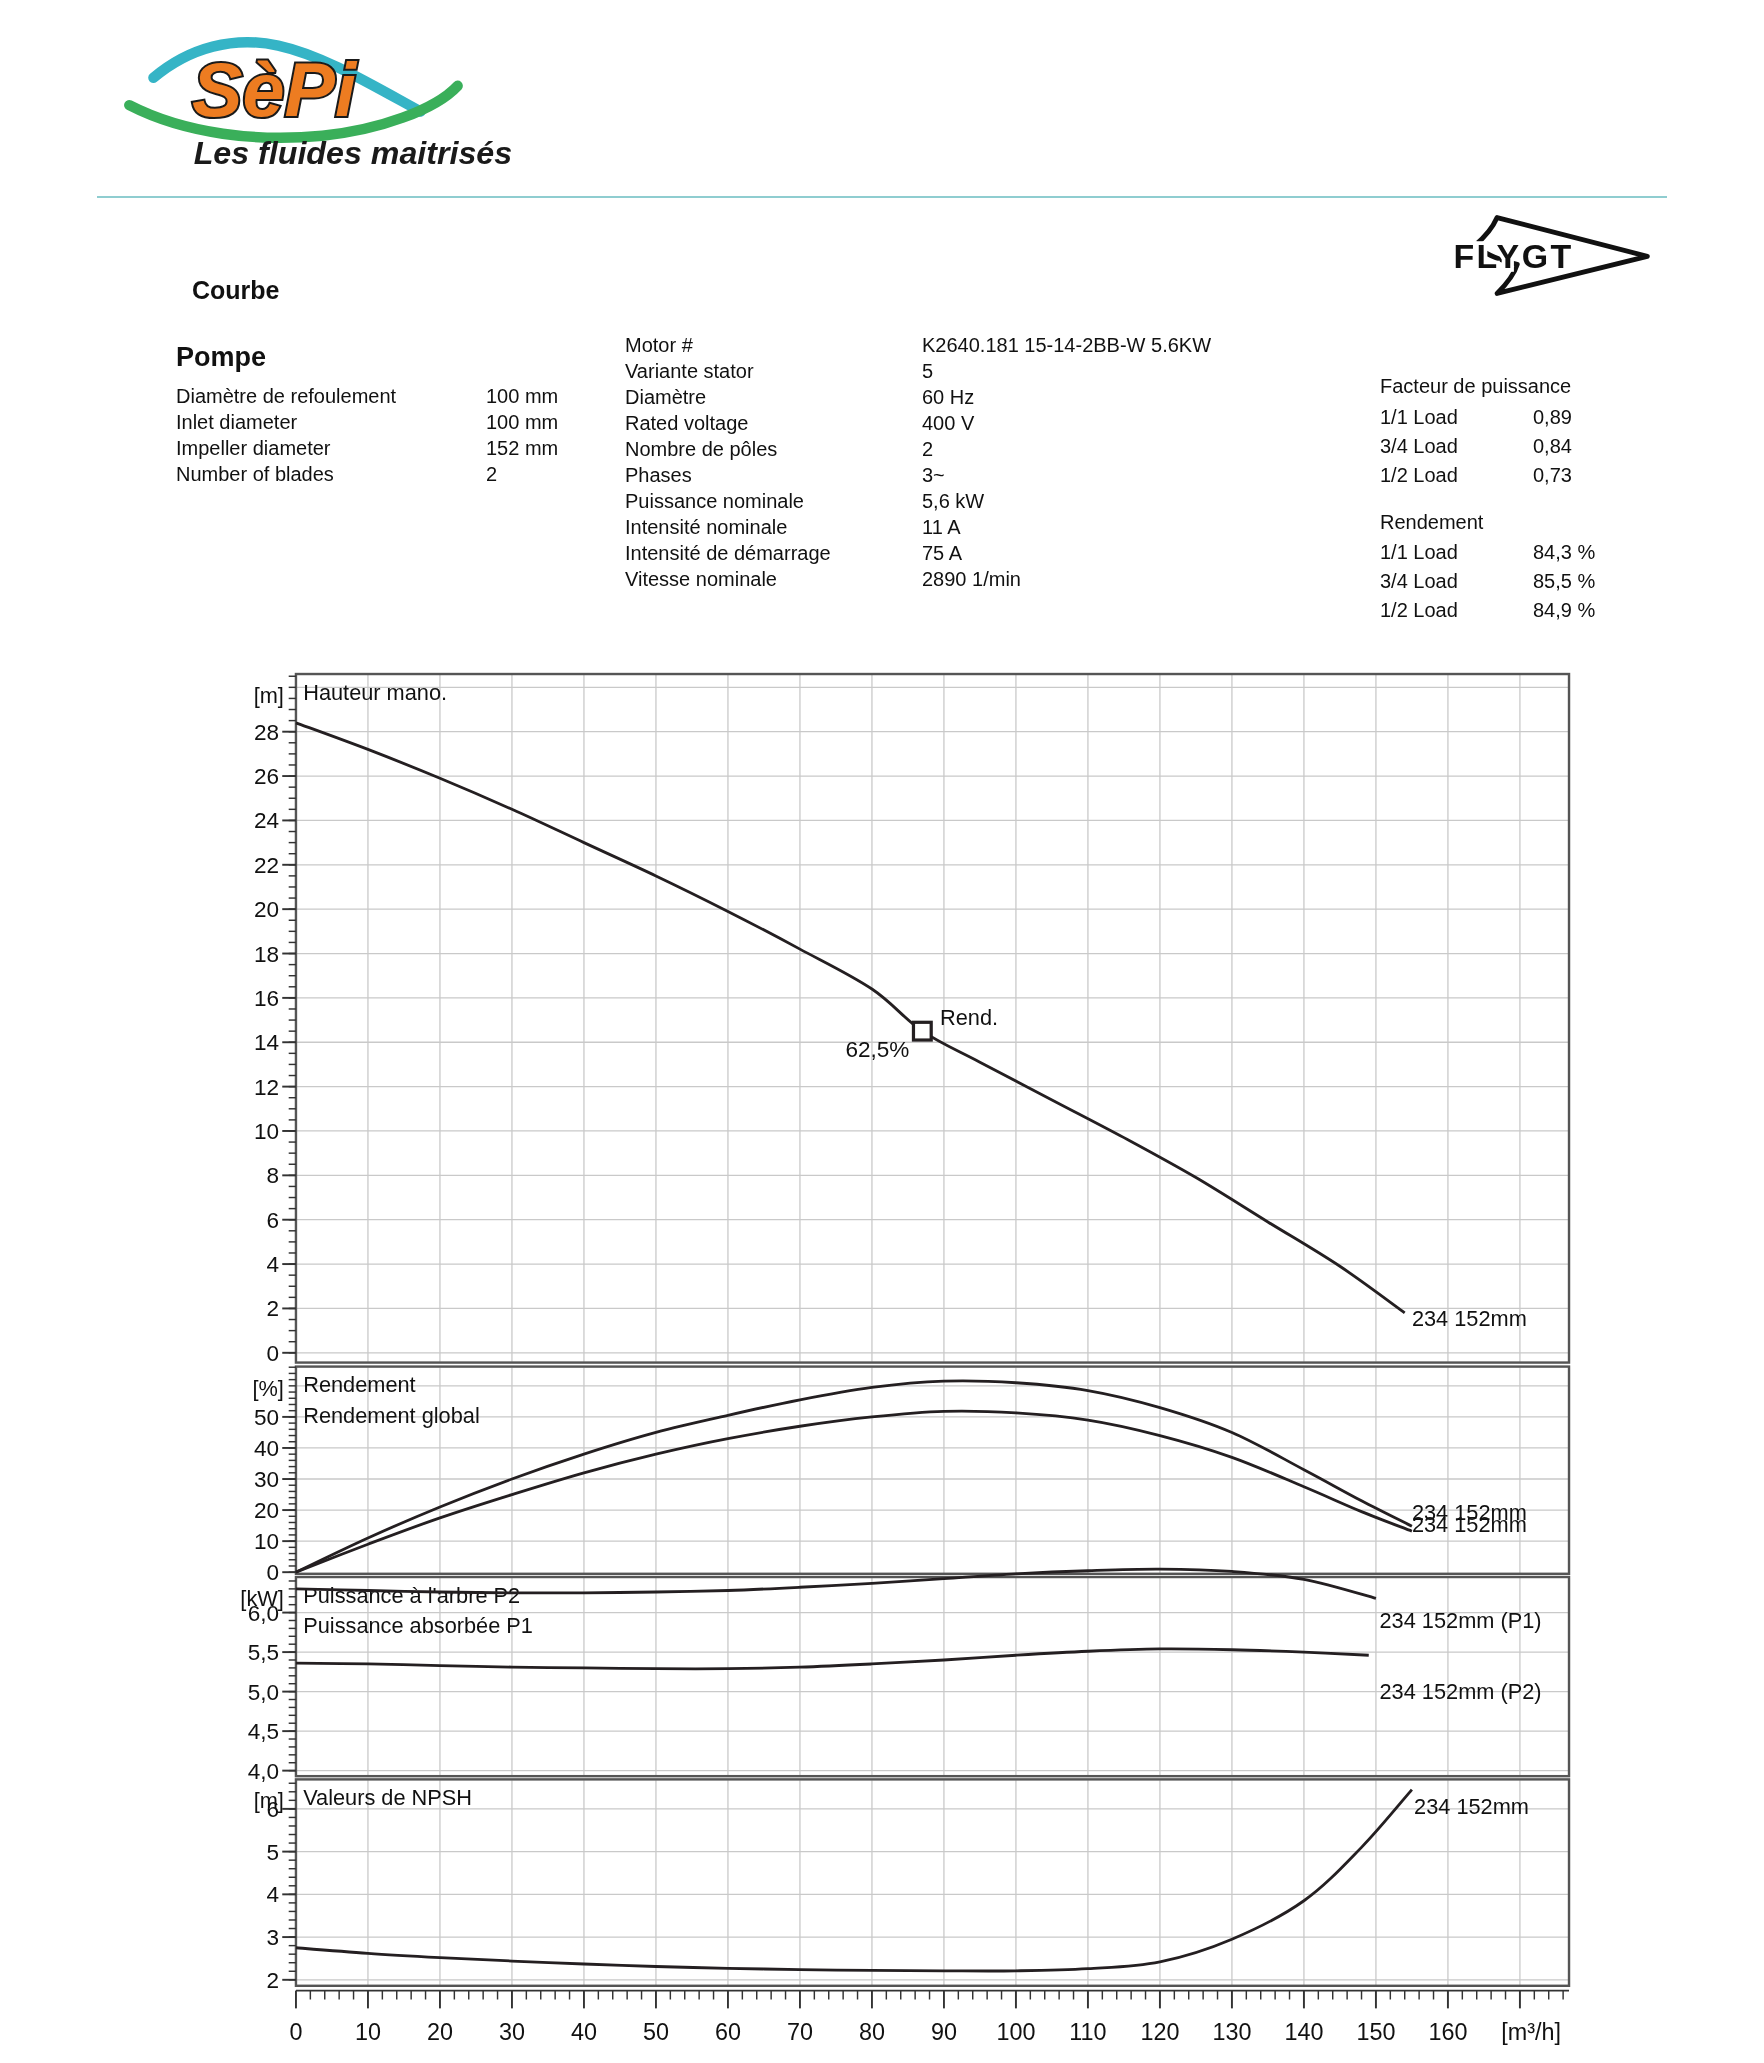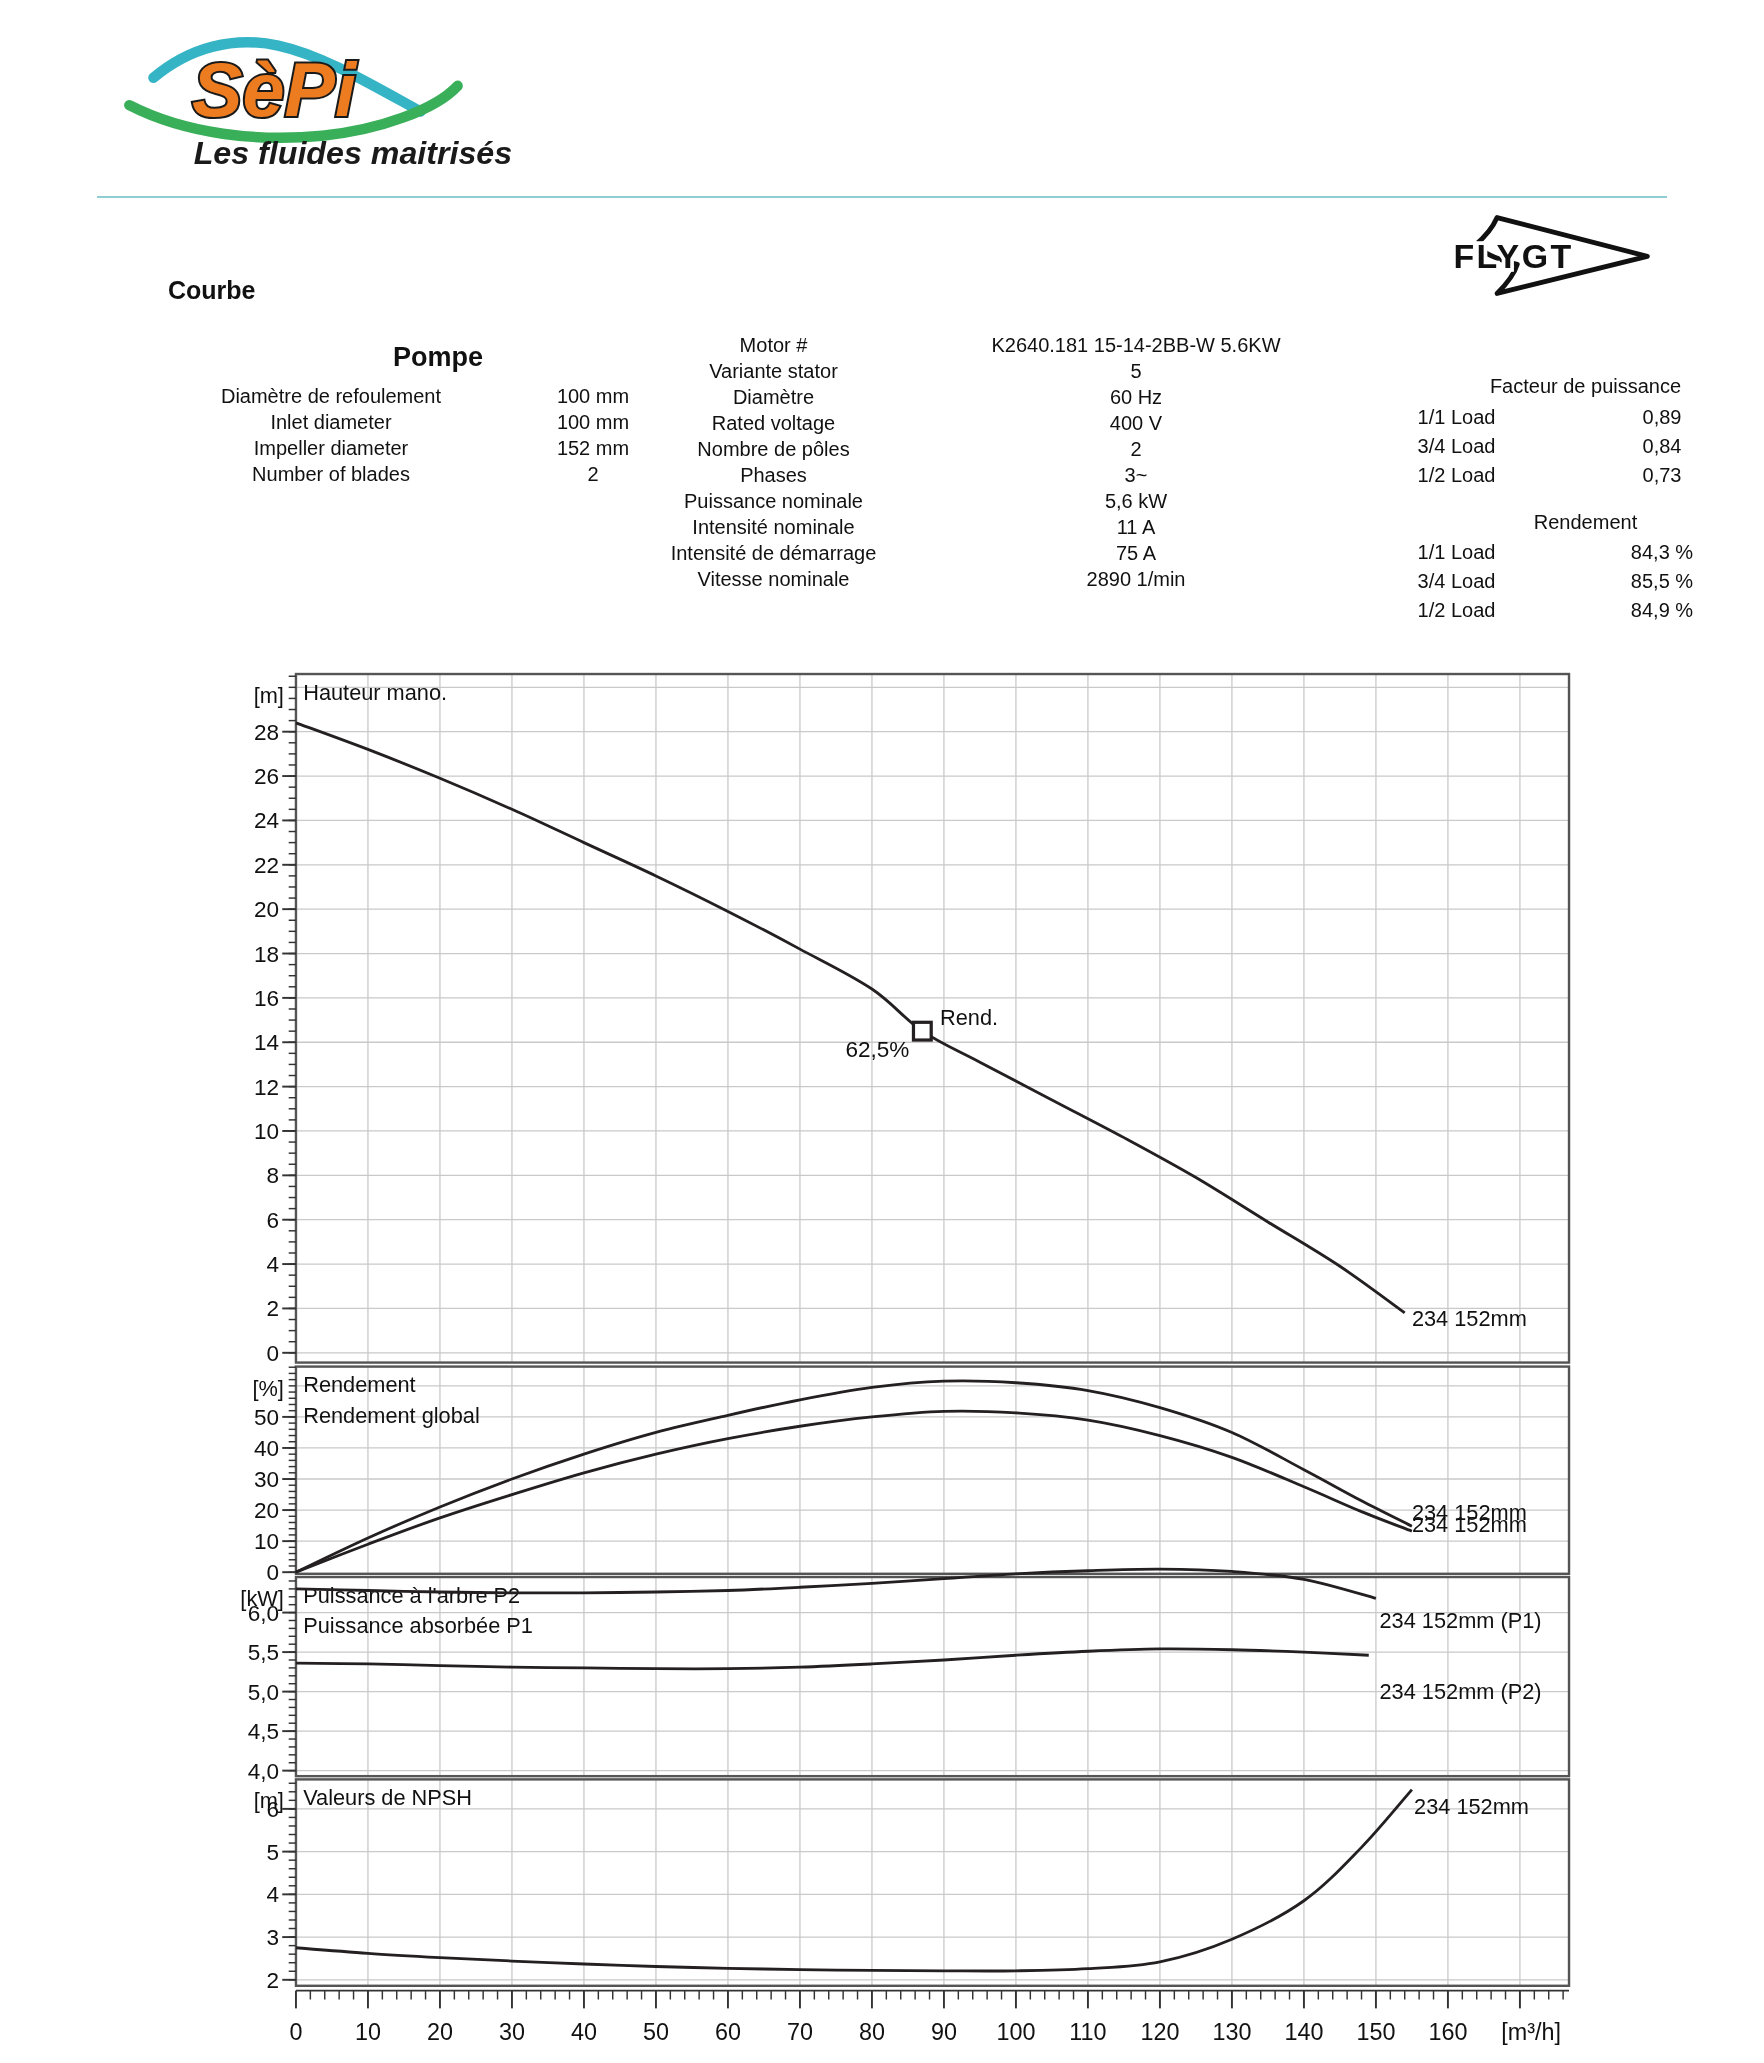--- a/index.html
+++ b/index.html
@@ -1,37 +1,37 @@
 <!DOCTYPE html>
 <html style="font-size:13px"><head>
 <meta charset="utf-8">
 <style>
   html,body{margin:0;padding:0;background:#fff;}
   body{width:1765px;height:2064px;position:relative;font-family:"Liberation Sans",sans-serif;color:#111;overflow:hidden;}
   .abs{position:absolute;}
   .page-title{left:176px;top:216px;font-size:39px;font-weight:bold;letter-spacing:0.8px;}
-  .page-subtitle{left:168px;top:276px;font-size:25px;font-weight:bold;}
+  .page-subtitle{left:192px;top:276px;font-size:25px;font-weight:bold;}
   .separator{left:97px;top:196px;width:1570px;height:2.4px;background:#8fcdd0;}
   .spec-block{font-size:20px;line-height:26px;}
   .section-heading{font-size:27px;font-weight:bold;margin-bottom:13px;}
   .spec-row{display:flex;}
   .spec-label{width:var(--lw);flex:none;}
   .spec-value{flex:1;}
   #pump-block{left:176px;top:332px;width:524px;margin-top:12px;--lw:310px;}
   #motor-block{left:625px;top:332px;width:725px;--lw:297px;}
   #loads-block{left:1380px;top:372px;width:411px;--lw:153px;font-size:20px;line-height:29px;}
   #loads-block .sub-heading{margin-bottom:1.6px;}
   #loads-block .gap{height:18px;}
   #chart-canvas{left:0;top:0;width:1765px;height:2064px;}
   svg text{font-family:"Liberation Sans",sans-serif;}
 </style>
 </head>
 <body>
 
-<div class="abs" style="left:0;top:0;width:1765px;height:2064px;text-align:center;">
+<div class="abs" style="left:0;top:0;width:1765px;height:2064px;">
 
   <svg class="abs" style="left:113px;top:14.5px;" width="435" height="169" viewBox="0 0 540 210">
     <path d="M50,78 C95,40 150,26 205,38 C260,50 320,86 382,120" fill="none" stroke="#35b4c6" stroke-width="13" stroke-linecap="round"></path>
     <path d="M20,112 C90,148 180,158 260,150 C330,143 400,118 428,88" fill="none" stroke="#3aaf5a" stroke-width="13" stroke-linecap="round"></path>
     <text x="98" y="126" font-size="94" font-weight="bold" font-style="italic" fill="#ed7c21" stroke="#1a1a1a" stroke-width="5" paint-order="stroke">SèPi</text>
     <text x="100" y="185" font-size="40" font-style="italic" font-weight="bold" font-family="DejaVu Serif, serif" fill="#1a1a1a">Les fluides maitrisés</text>
   </svg>
 
   <div class="abs separator"></div>
 

